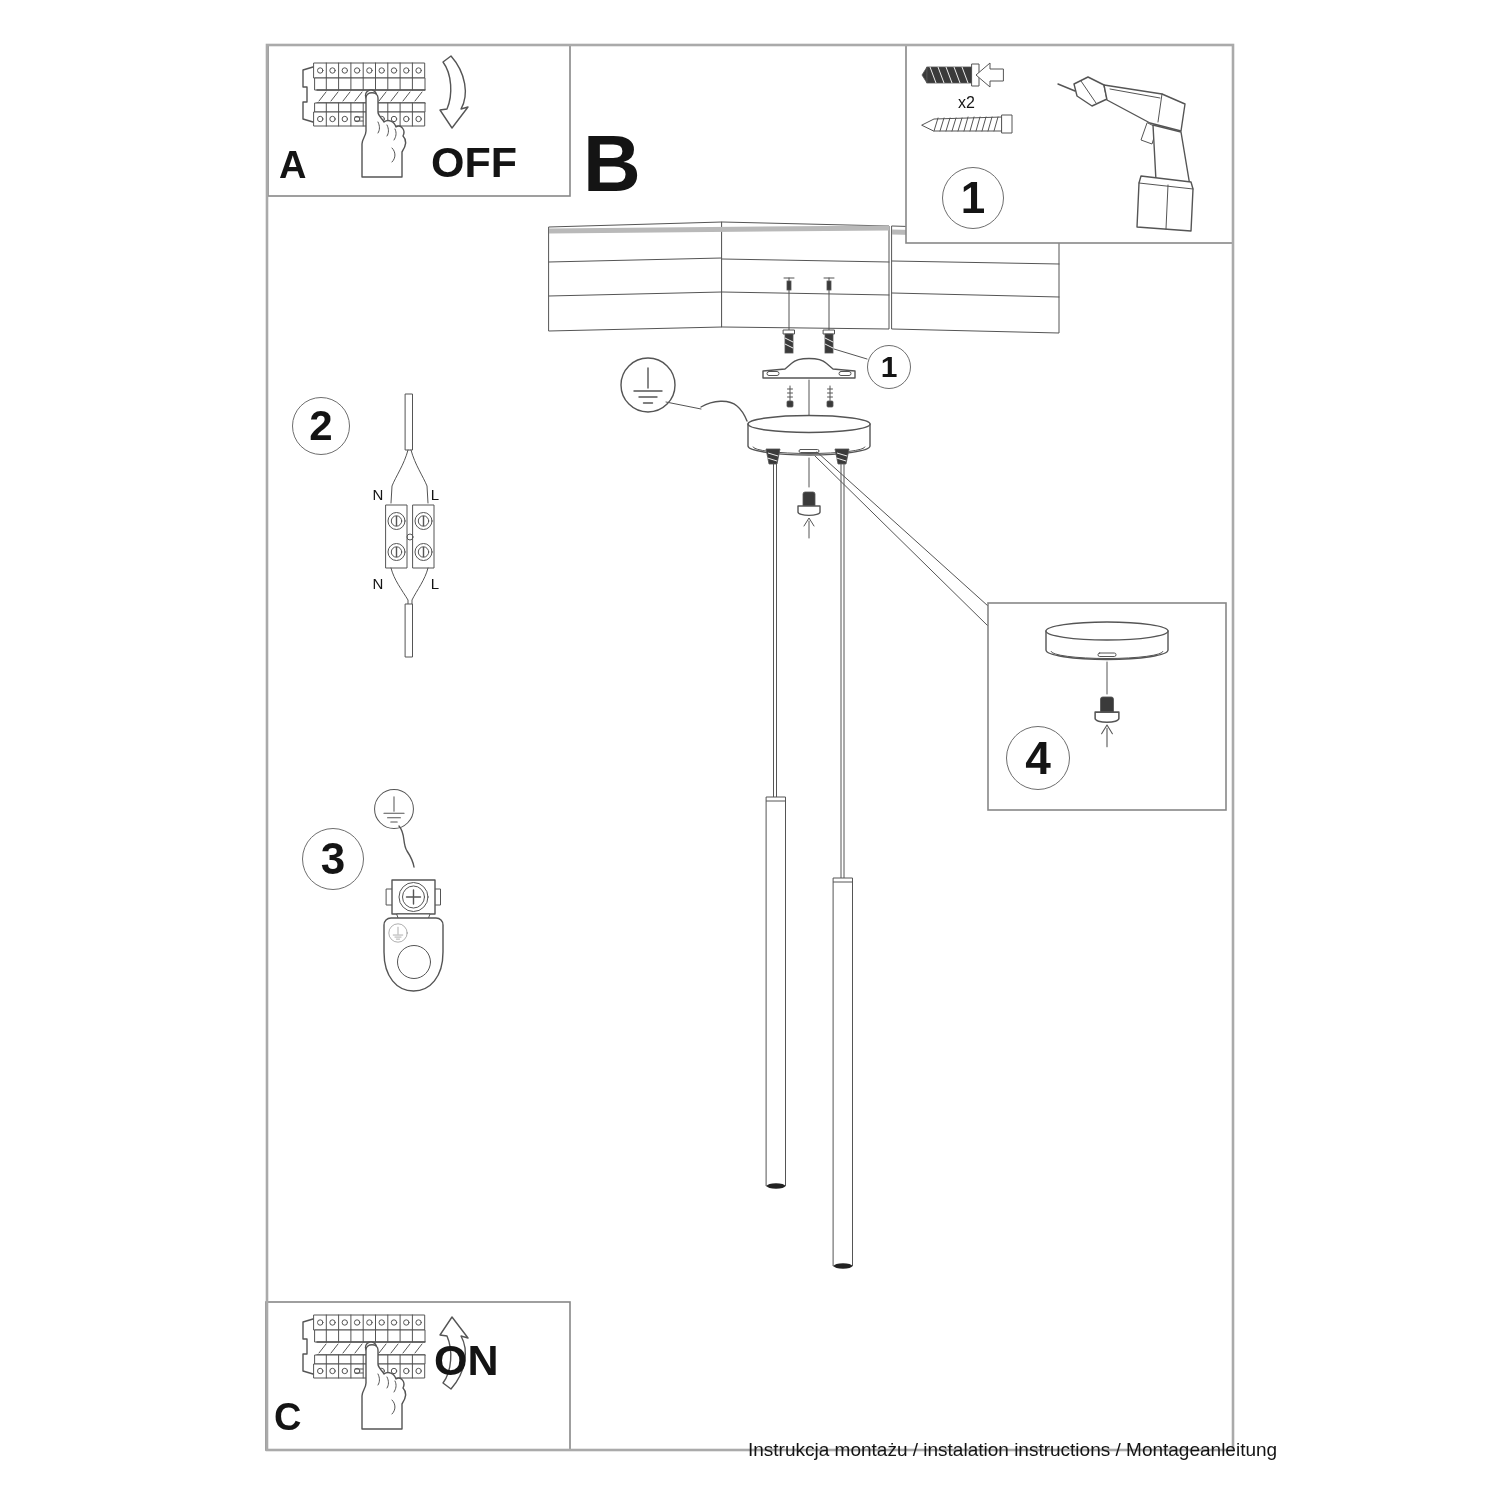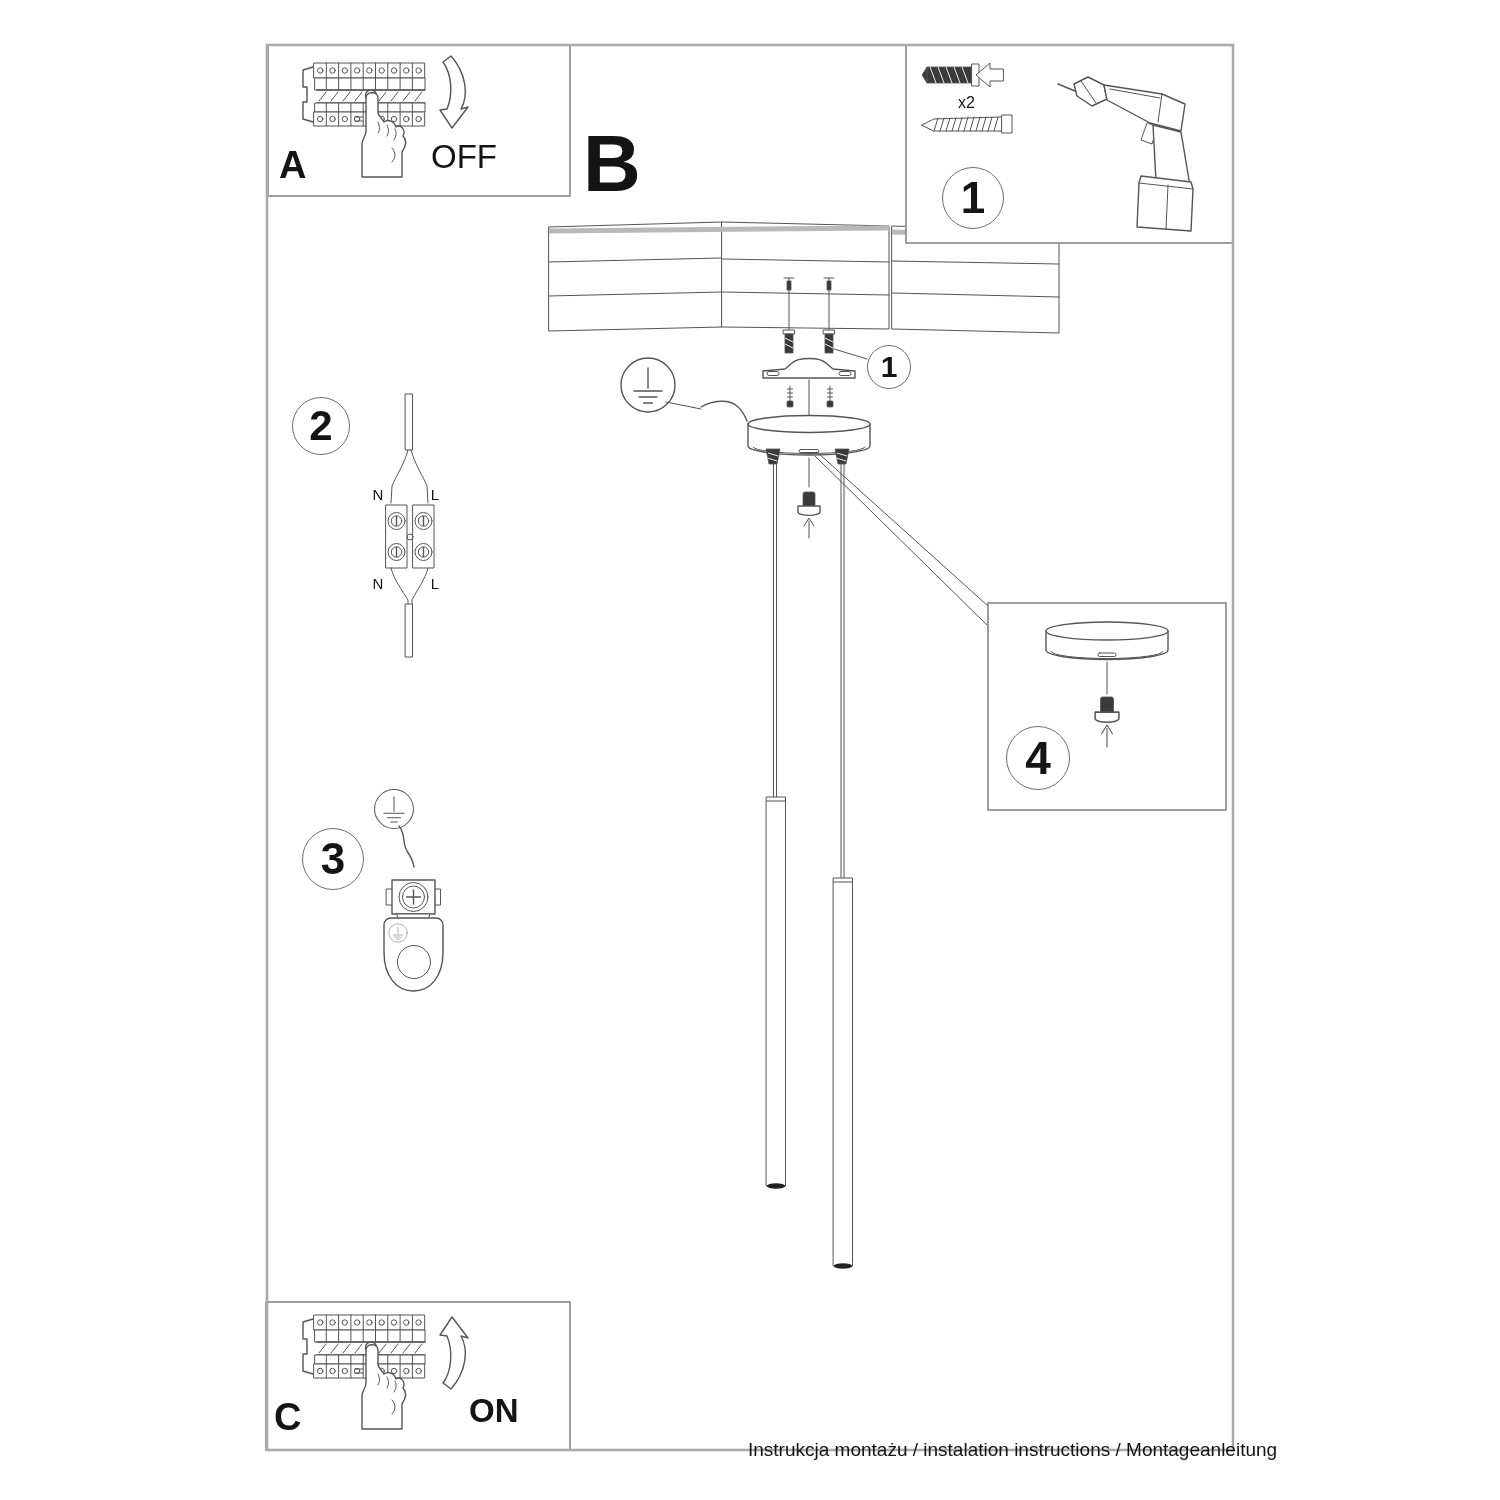--- a/index.html
+++ b/index.html
@@ -260,22 +260,22 @@
     <path class="ln thin" d="M1107,662 V694"></path>
     <use href="#g-capscrew" transform="translate(1107,697) scale(1.08)"></use>
   </g>
 
   <rect class="frame" x="267" y="45" width="966" height="1405"></rect>
 </svg>
 
 <div class="txt big-letter" style="left:279px;top:146px;font-size:38px;">A</div>
 <div class="txt big-letter" style="left:583px;top:124px;font-size:80px;">B</div>
 <div class="txt big-letter" style="left:274px;top:1398px;font-size:38px;">C</div>
-<div class="txt" style="left:431px;top:138px;font-size:33px;font-weight:400;">OFF</div>
-<div class="txt" style="left:434px;top:1392px;font-size:33px;font-weight:700;margin-left:35px;">ON</div>
+<div class="txt" style="left:431px;top:138px;font-size:43px;font-weight:700;">OFF</div>
+<div class="txt" style="left:434px;top:1336px;font-size:43px;font-weight:700;">ON</div>
 <div class="txt" style="left:958px;top:94px;font-size:16px;width:36px;text-align:left;">x2</div>
 
 <div class="circle-step" style="left:942px;top:167px;width:60px;height:60px;font-size:44px;">
       <span>1</span>
     </div>
 <div class="circle-step" style="left:867px;top:345px;width:42px;height:42px;font-size:30px;">
       <span>1</span>
     </div>
 <div class="circle-step" style="left:292px;top:397px;width:56px;height:56px;font-size:42px;">
       <span>2</span>

